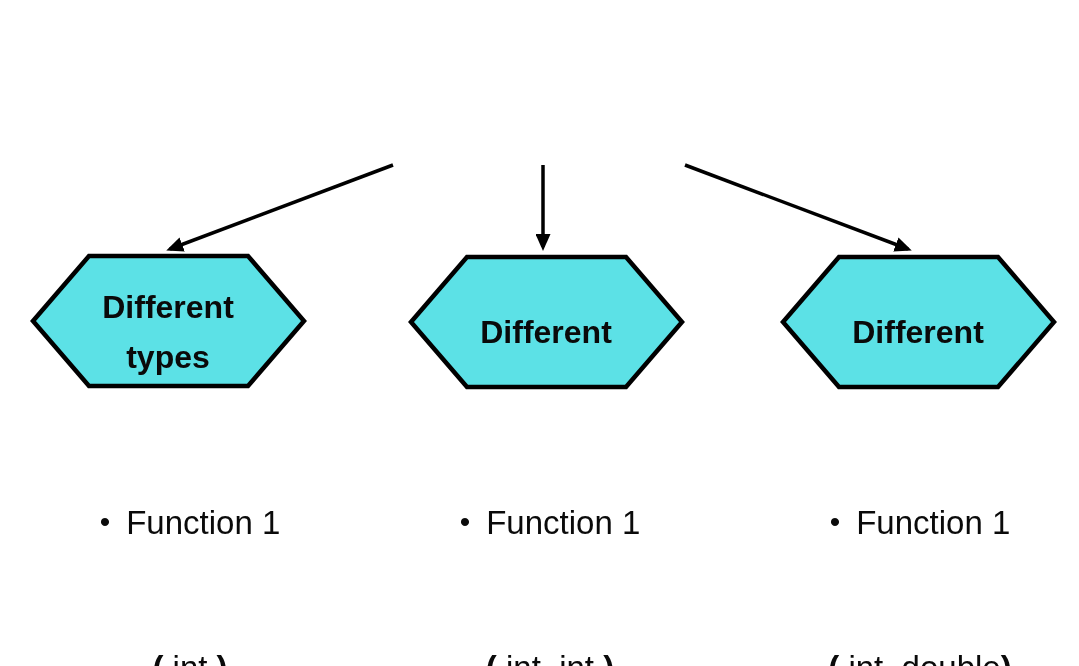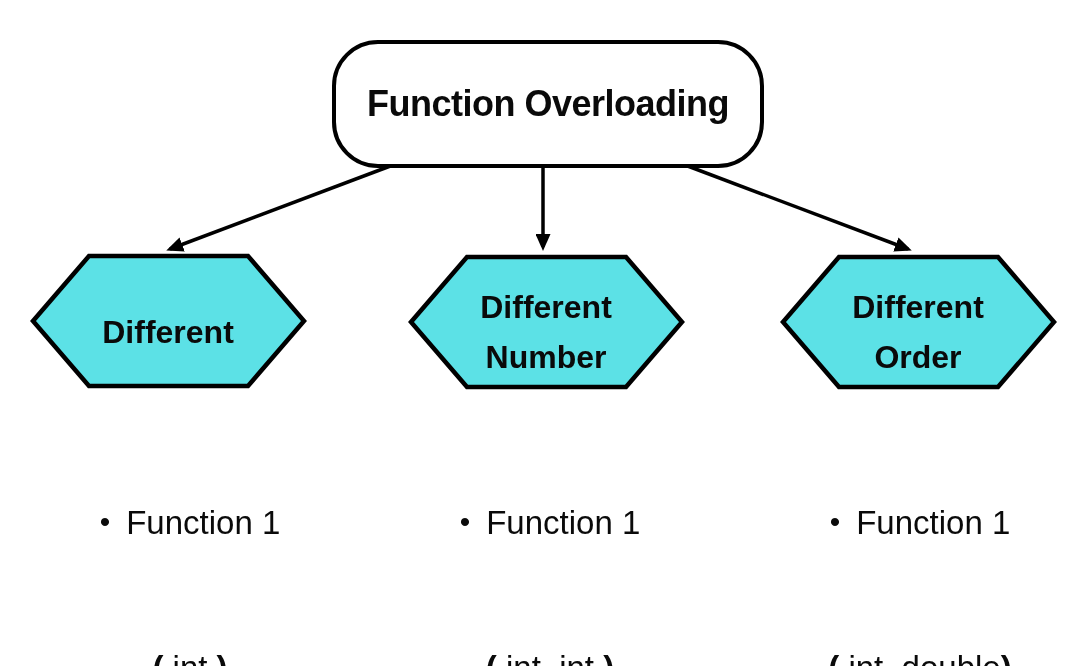--- a/index.html
+++ b/index.html
@@ -53,34 +53,30 @@
 
     <line class="arrow" x1="393" y1="165" x2="170" y2="249" marker-end="url(#ah)"></line>
     <line class="arrow" x1="543" y1="165" x2="543" y2="247" marker-end="url(#ah)"></line>
     <line class="arrow" x1="685" y1="165" x2="908" y2="249" marker-end="url(#ah)"></line>
 
     <polygon class="hex" points="33,321 89,256 248,256 304,321 248,386 89,386" fill="#5CE1E6"></polygon>
     <polygon class="hex" points="411,322 467,257 626,257 682,322 626,387 467,387" fill="#5CE1E6"></polygon>
     <polygon class="hex" points="783,322 839,257 998,257 1054,322 998,387 839,387" fill="#5CE1E6"></polygon>
   </svg>
 
-  <div class="root-box">
-    <span>Function Overloading</span>
-  </div>
 
   <div class="hex-label c1">
     <span>Different</span>
+    <span>types</span>
   </div>
   <div class="hex-label c2">
     <span>Different</span>
-    <span>Number</span>
   </div>
   <div class="hex-label c3">
     <span>Different</span>
-    <span>Order</span>
   </div>
 
   <div class="col c1">
     <div class="fn-line"><span class="bullet">•</span><span>Function 1</span></div>
     <div class="args-line"><span class="paren">(</span><span> int </span><span class="paren">)</span></div>
     
     
   </div>
 
   <div class="col c2">

